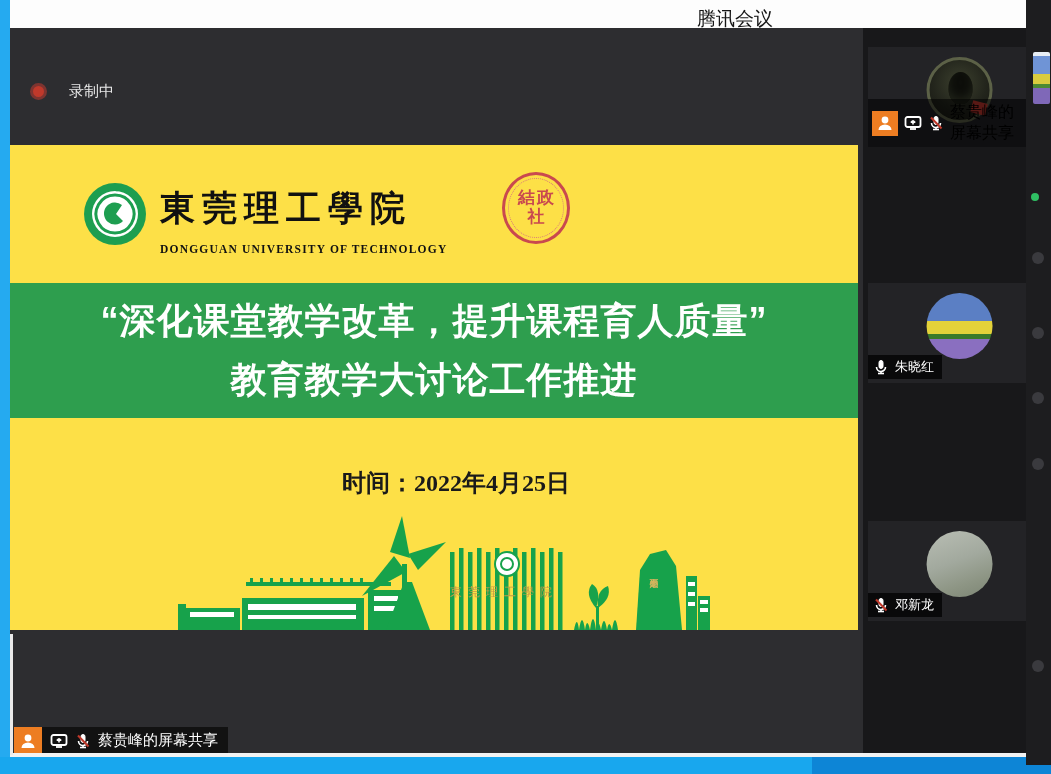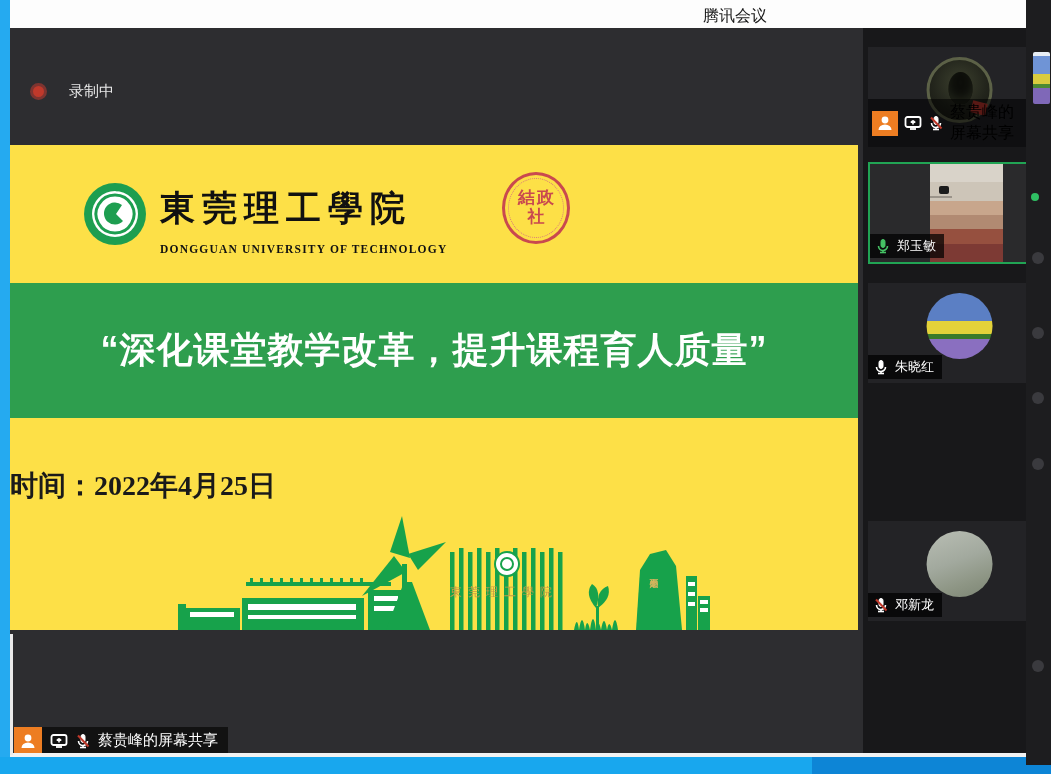--- a/index.html
+++ b/index.html
@@ -13,21 +13,21 @@
   .bottom-blue-right{left:812px;top:757px;width:239px;height:17px;background:#0d85d6;}
   .right-strip{left:1026px;top:0;width:25px;height:765px;background:#1d1d1f;z-index:6;}
   .strip-thumb{position:absolute;left:7px;top:52px;width:17px;height:52px;border-radius:2px;
      background:linear-gradient(#e8eef5 0 8%, #6f94d6 8% 42%, #d9cc3f 42% 62%, #4c8a33 62% 70%, #7f68b8 70% 100%);}
   .strip-dot{position:absolute;left:5px;top:193px;width:8px;height:8px;border-radius:50%;background:#2fbf63;}
   .strip-ring{position:absolute;left:6px;width:12px;height:12px;border-radius:50%;background:#3a3a3e;}
 
   
   .titlebar{left:10px;top:0;width:1016px;height:28px;background:#fdfdfd;z-index:5;}
   .titlebar .title{position:absolute;left:660px;top:6px;width:130px;text-align:center;
-      font-size:16px;color:#151515;}
+      font-size:19px;color:#151515;}
 
   
   .main-dark{left:10px;top:28px;width:1016px;height:727px;background:#2d2d30;}
   .white-edge-bottom{left:10px;top:753px;width:1016px;height:4px;background:#f2f2f2;z-index:4;}
   .white-edge-left{left:10px;top:634px;width:3px;height:121px;background:#eaeaea;z-index:4;}
 
   
   .recording{left:30px;top:82px;display:flex;align-items:center;gap:22px;z-index:3;}
   .rec-dot{width:17px;height:17px;border-radius:50%;background:#c0392b;border:3px solid #7e3430;box-sizing:border-box;}
   .rec-label{color:#e8e8e8;font-size:15px;}
@@ -44,22 +44,22 @@
   .seal-border{position:absolute;inset:4px;border:3px solid #c9494f;border-radius:50%;}
   .seal-ring{position:absolute;inset:10px;border:1px dotted #d8777c;border-radius:50%;}
   .seal-text{position:absolute;left:18px;top:20px;width:42px;text-align:center;
       font-family:"Liberation Serif","DejaVu Serif",serif;font-size:17px;line-height:19px;
       color:#c9494f;font-weight:bold;letter-spacing:2px;}
 
   .banner{position:absolute;left:0;top:138px;width:848px;height:135px;background:#2e9e4e;
       display:flex;flex-direction:column;justify-content:center;align-items:center;gap:10px;}
   .banner .l1,.banner .l2{color:#fff;font-weight:bold;font-size:36px;letter-spacing:1px;white-space:nowrap;}
 
-  .slide-date{position:absolute;left:0;top:322px;width:892px;
-      font-family:"Liberation Serif","DejaVu Serif",serif;font-size:28px;font-weight:bold;color:#1a1a1a;}
+  .slide-date{position:absolute;left:0;top:322px;width:892px;text-align:center;
+      font-family:"Liberation Serif","DejaVu Serif",serif;font-size:24px;font-weight:bold;color:#1a1a1a;}
 
   .illustration{position:absolute;left:140px;top:367px;width:560px;height:118px;}
 
   
   .share-pill{left:14px;top:727px;display:flex;align-items:stretch;height:27px;z-index:3;}
   .pill-orange{width:28px;height:27px;background:#ed7d22;display:flex;align-items:center;justify-content:center;}
   .pill-label{background:rgba(16,16,16,.92);display:flex;align-items:center;gap:7px;padding:0 10px 0 8px;}
   .pill-label .txt{color:#fff;font-size:15px;white-space:nowrap;}
 
   
@@ -173,20 +173,21 @@
   </div>
 
   <div class="seal">
     <div class="seal-border"></div>
     <div class="seal-ring"></div>
     <div class="seal-text">結政社</div>
   </div>
 
   <div class="banner">
     <div class="l1">“深化课堂教学改革，提升课程育人质量”</div>
+    <div class="l2">教育教学大讨论工作推进</div>
   </div>
 
   <div class="slide-date">时间：2022年4月25日</div>
 
   <div class="illustration">
     <svg viewBox="0 0 560 118" width="560" height="118">
       <g fill="#17a24b">
 
         <rect x="28" y="92" width="8" height="26"></rect>
         <rect x="36" y="96" width="54" height="22"></rect>
@@ -297,33 +298,20 @@
         <use href="#screen-share-shape" stroke="#ffffff" fill="#ffffff"></use>
       </svg>
       <svg class="icon16" viewBox="0 0 16 16">
         <use href="#mic-shape" fill="#ffffff" stroke="#ffffff"></use>
         <line x1="3" y1="2.5" x2="13.5" y2="13.5" stroke="#c0392b" stroke-width="2"></line>
       </svg>
       <span class="nm">蔡贵峰的屏幕共享</span>
     </div>
   </div>
 
-  <div class="tile speaking" style="top:134px;height:102px">
-    <div class="video-scene">
-      <div class="video-band"></div>
-      <div class="video-cam"></div>
-      <div class="video-shelf"></div>
-    </div>
-    <div class="namebar">
-      <svg class="icon16" viewBox="0 0 16 16">
-        <use href="#mic-shape" fill="#45c264" stroke="#45c264"></use>
-      </svg>
-      <span class="nm">郑玉敏</span>
-    </div>
-  </div>
 
   <div class="tile" style="top:255px">
     <div class="avatar av-land"></div>
     <div class="namebar">
       <svg class="icon16" viewBox="0 0 16 16">
         <use href="#mic-shape" fill="#ffffff" stroke="#ffffff"></use>
       </svg>
       <span class="nm">朱晓红</span>
     </div>
   </div>

